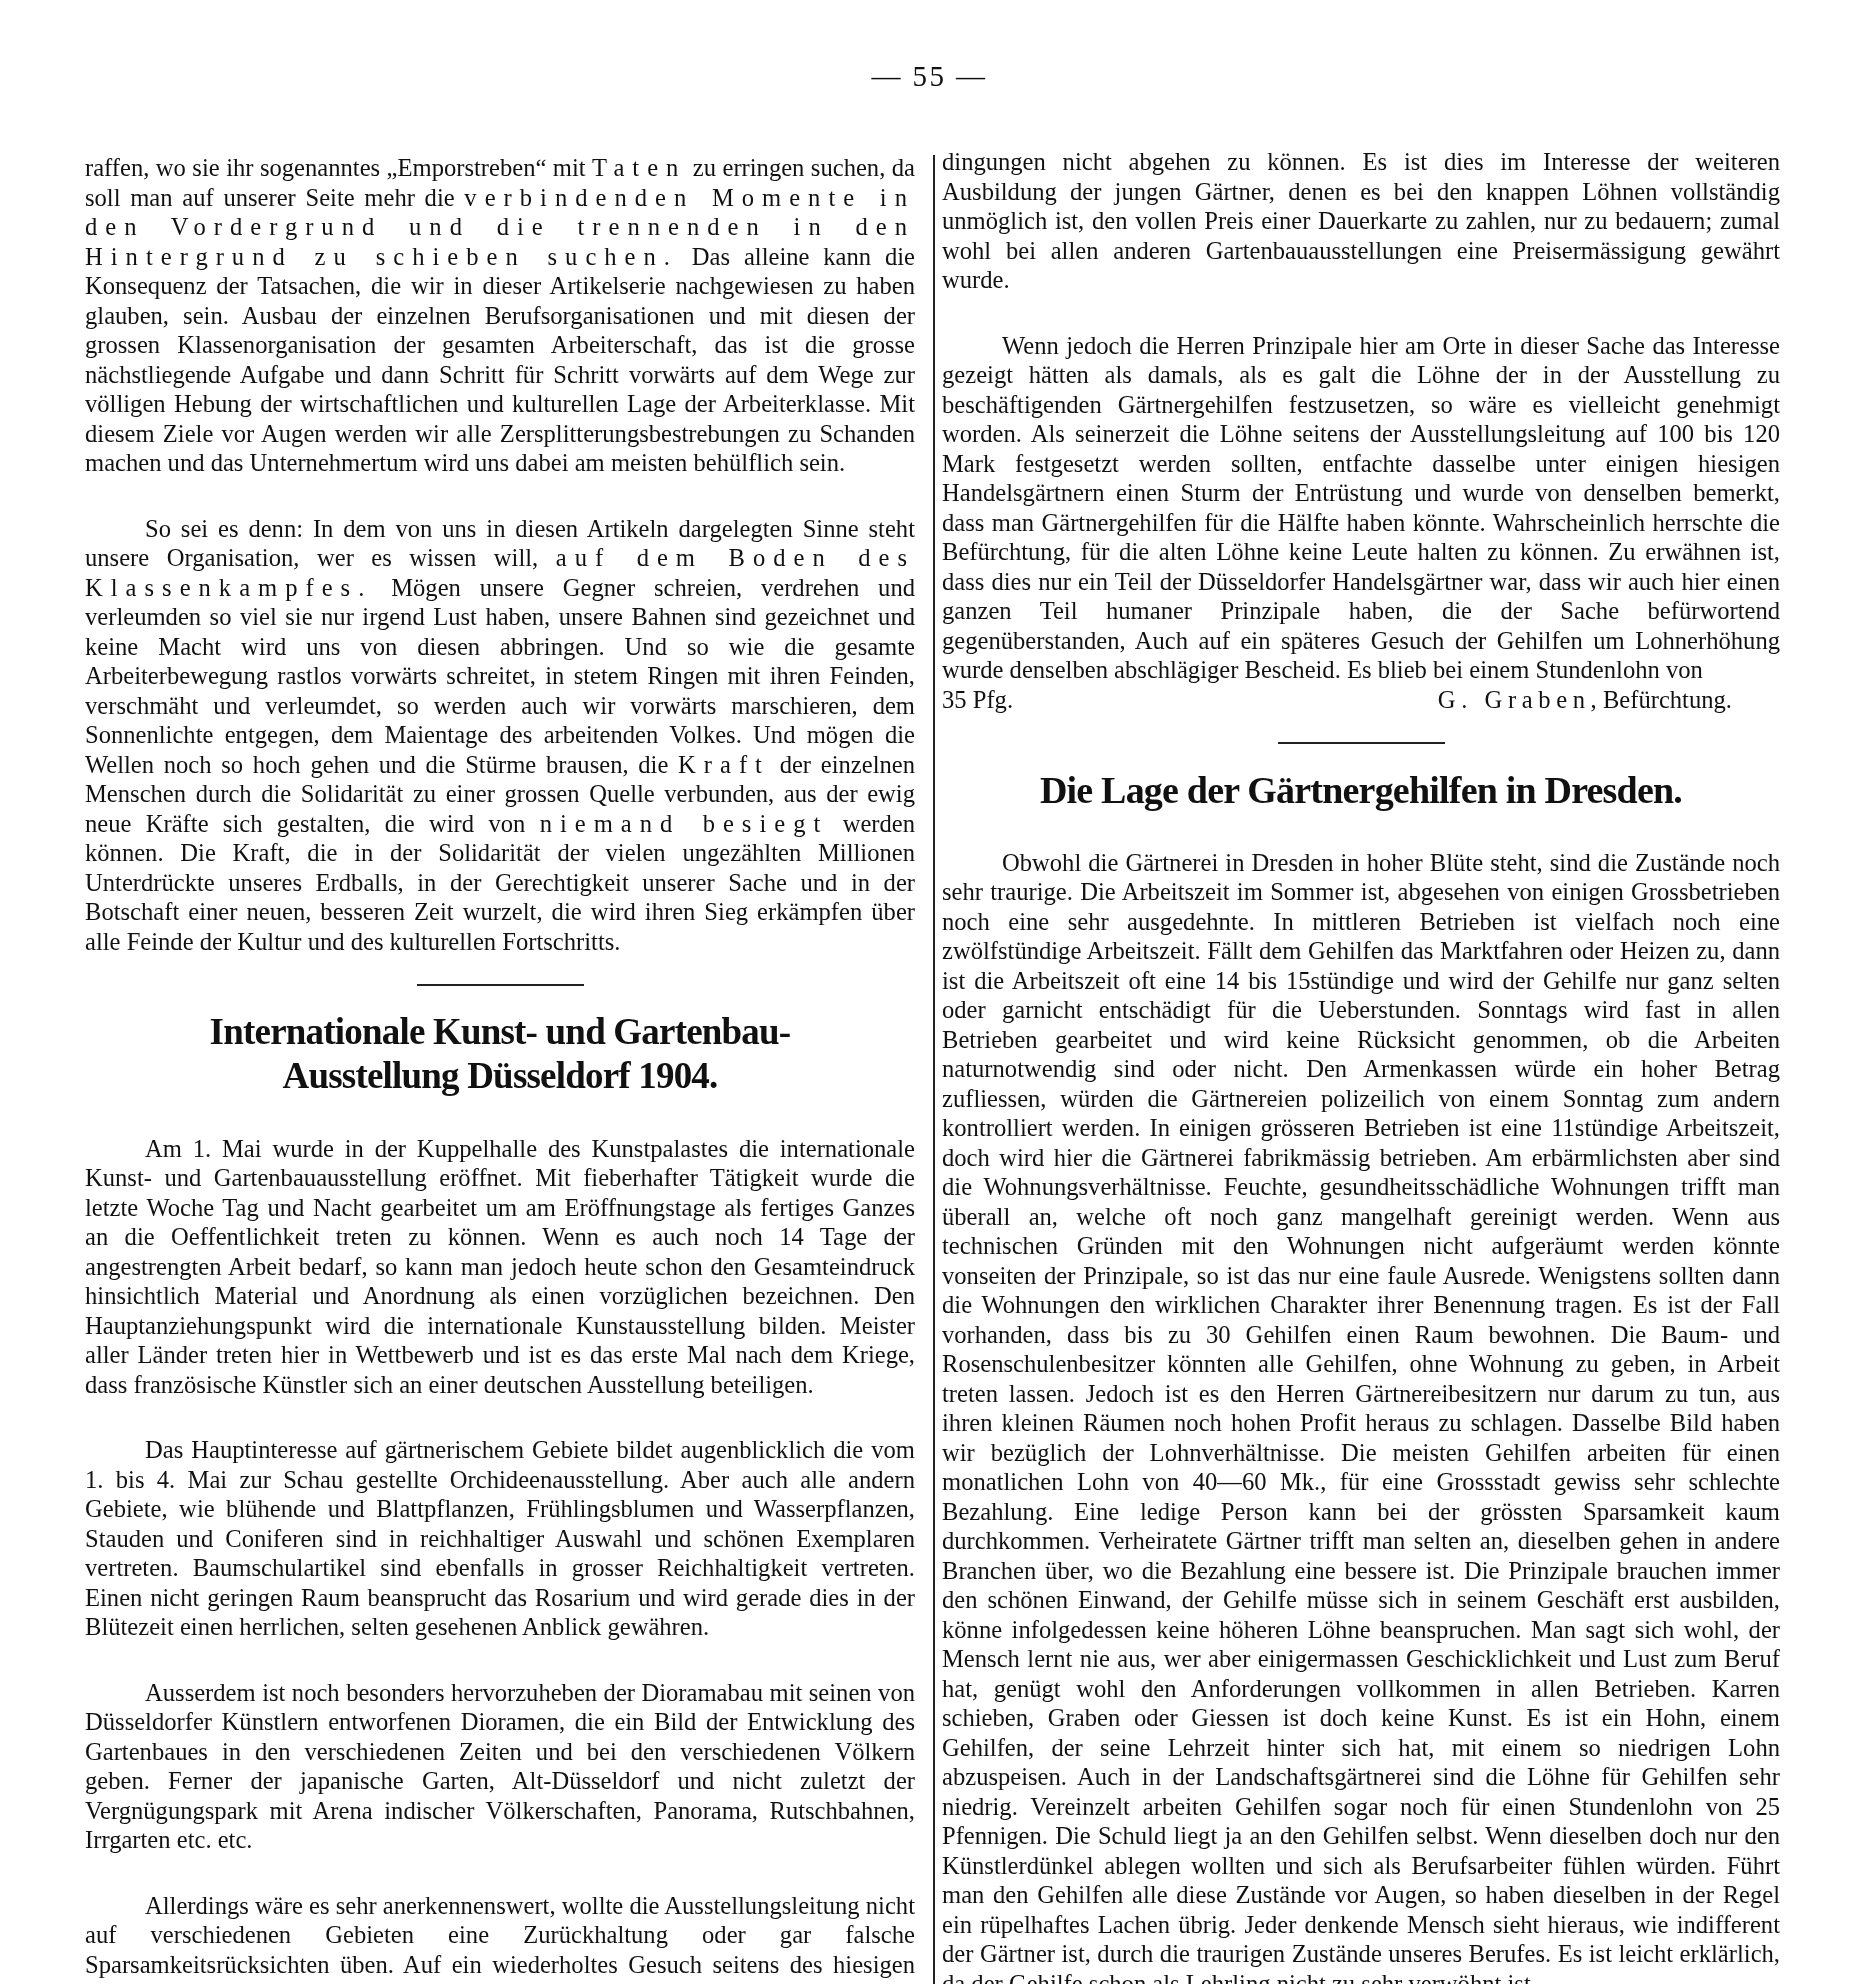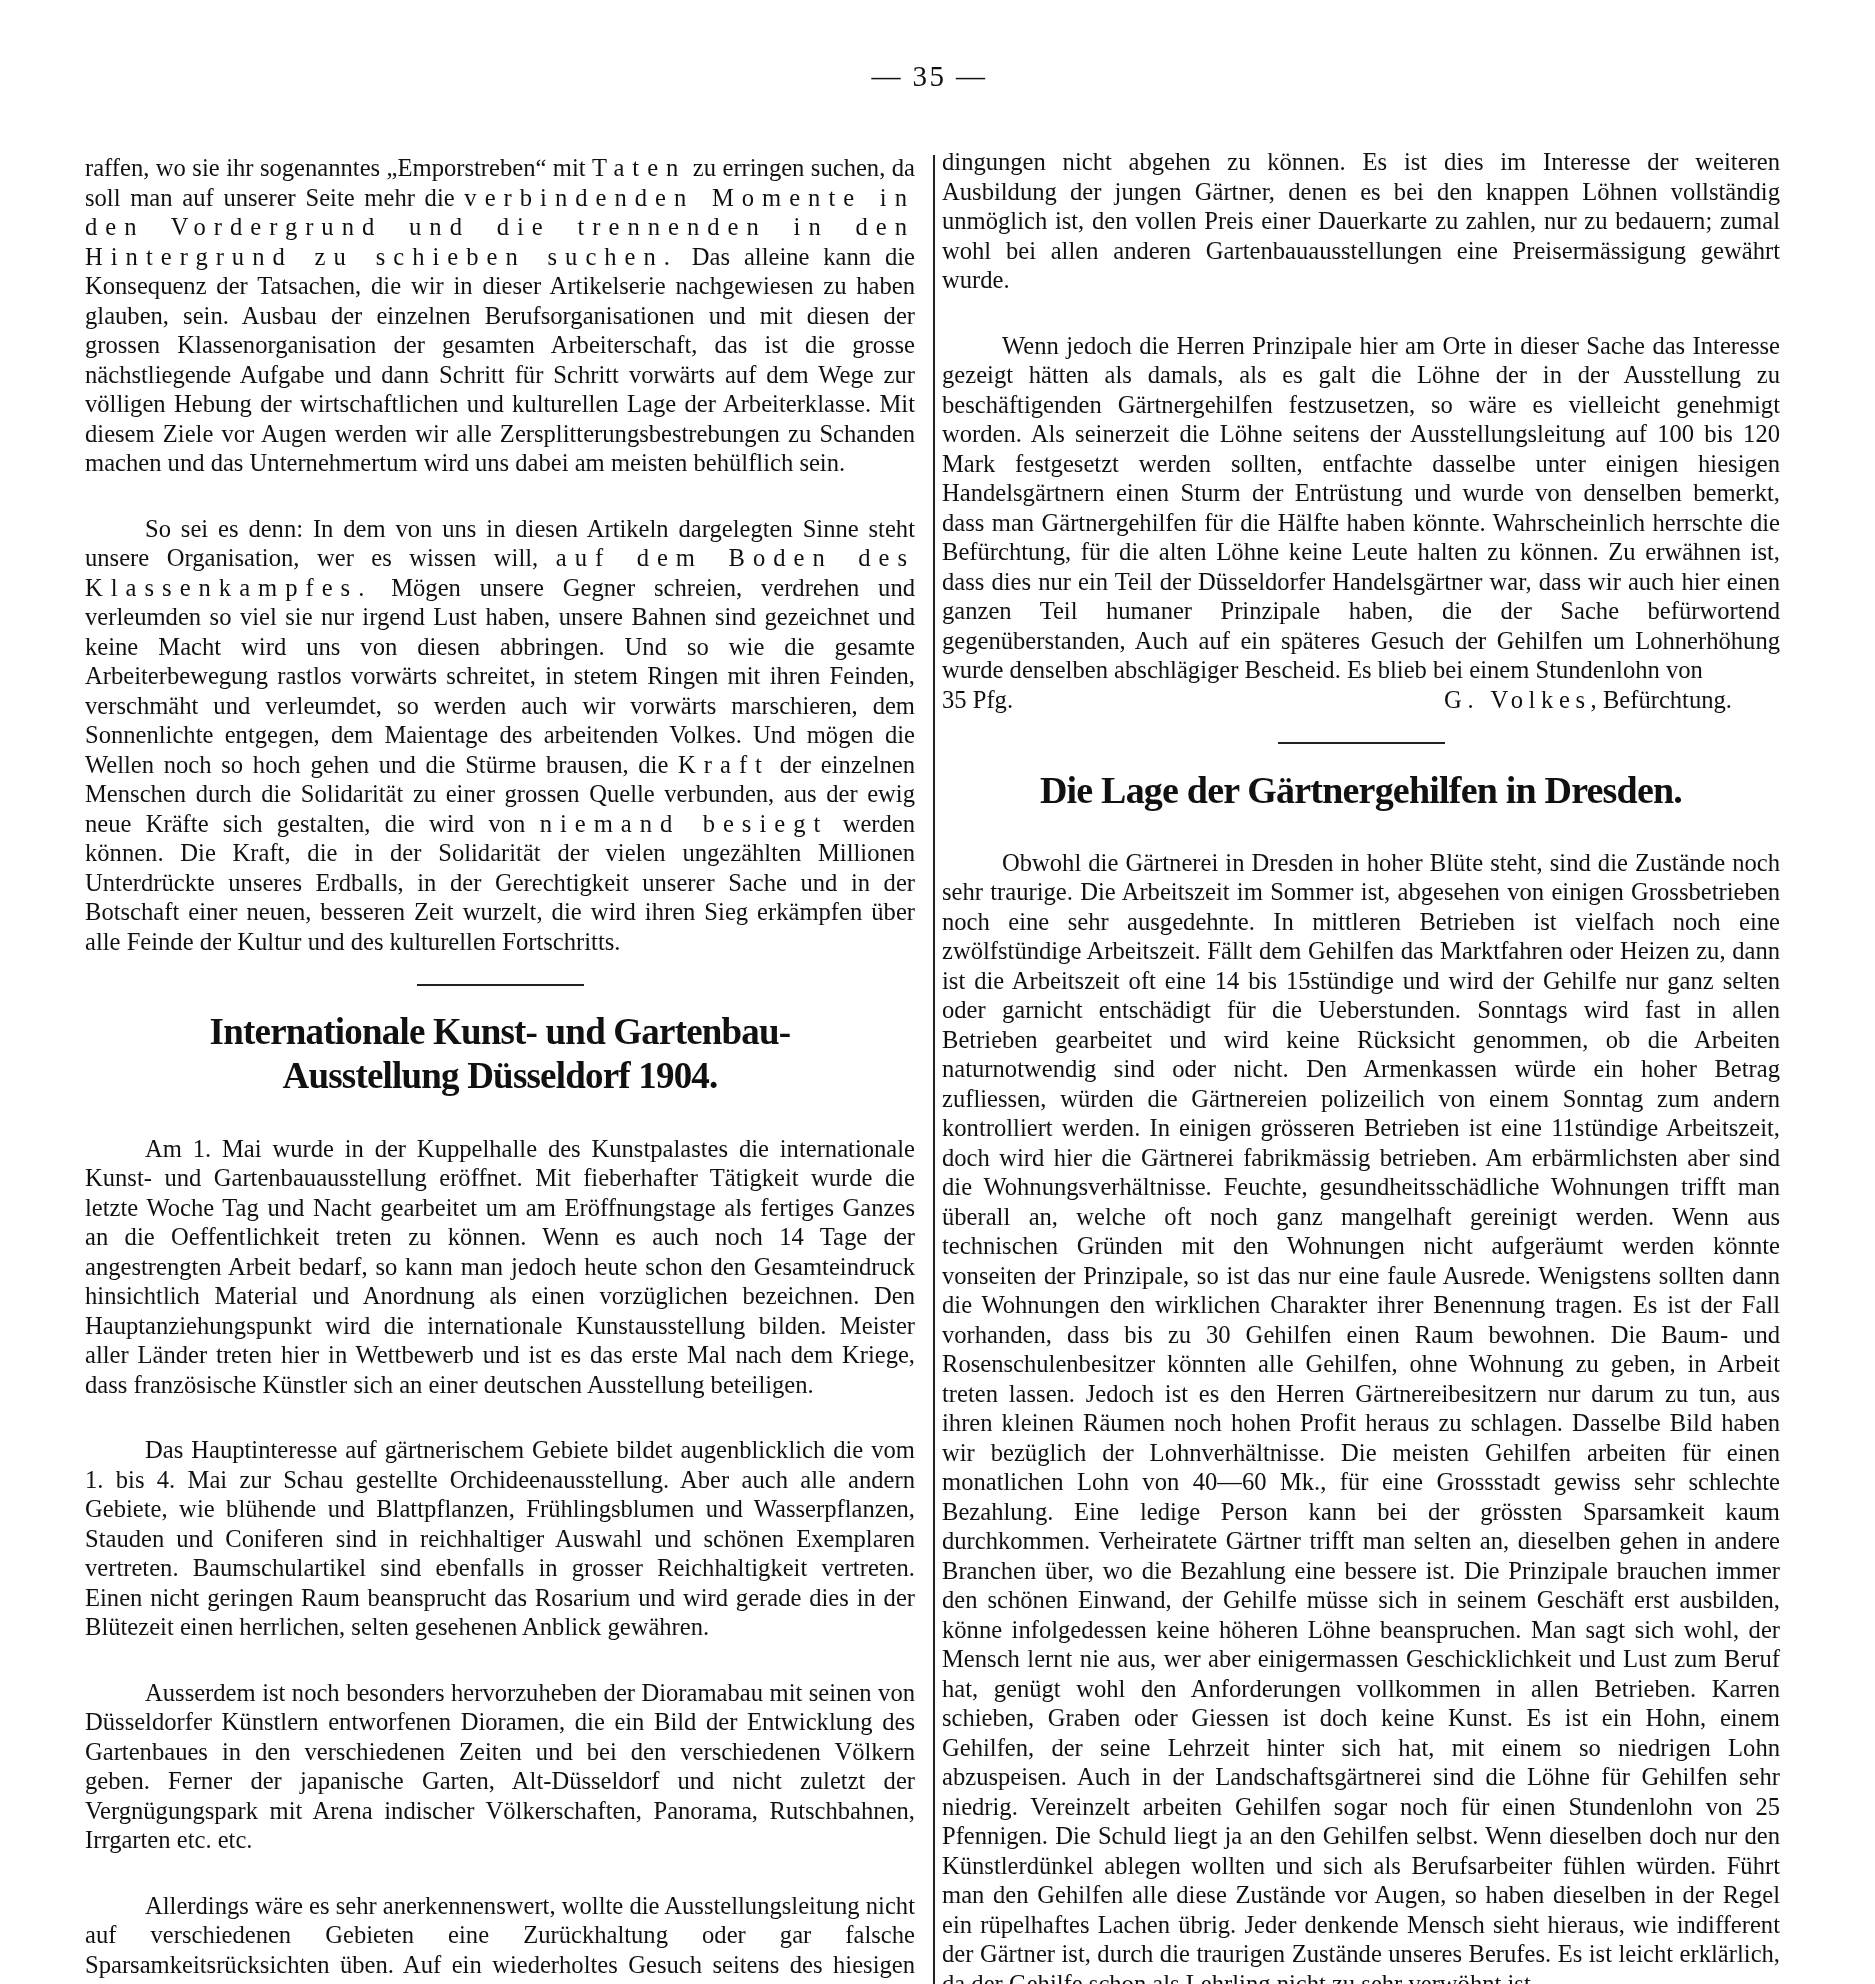--- a/index.html
+++ b/index.html
@@ -19,21 +19,21 @@
   h2 { font-family:Liberation Serif, serif; font-weight:bold; font-size:37px;
     line-height:44px; text-align:center; margin:0 0 11px 0; letter-spacing:-0.8px; }
   .sig { display:flex; justify-content:space-between; }
   .sig .name { letter-spacing:5.6px; }
 </style>
 </head>
 <body>
 
 <div class="page">
 
-  <div class="pagenum">— 35 —</div>
+  <div class="pagenum">— 55 —</div>
 
   <div class="rule"></div>
 
   <div class="col col-left">
     <p><span>raffen, wo sie ihr sogenanntes „Emporstreben“ mit </span><span class="spaced">Taten</span><span> zu erringen suchen, da soll man auf unserer Seite mehr die </span><span class="spaced">verbindenden Momente in den Vordergrund und die trennenden in den Hintergrund zu schieben suchen.</span><span> Das alleine kann die Konsequenz der Tatsachen, die wir in dieser Artikelserie nachgewiesen zu haben glauben, sein. Ausbau der einzelnen Berufsorganisationen und mit diesen der grossen Klassenorganisation der gesamten Arbeiterschaft, das ist die grosse nächstliegende Aufgabe und dann Schritt für Schritt vorwärts auf dem Wege zur völligen Hebung der wirtschaftlichen und kulturellen Lage der Arbeiterklasse. Mit diesem Ziele vor Augen werden wir alle Zersplitterungsbestrebungen zu Schanden machen und das Unternehmertum wird uns dabei am meisten behülflich sein.</span></p>
 
     <p class="ind"><span>So sei es denn: In dem von uns in diesen Artikeln dargelegten Sinne steht unsere Organisation, wer es wissen will, </span><span class="spaced">auf dem Boden des Klassenkampfes.</span><span> Mögen unsere Gegner schreien, verdrehen und verleumden so viel sie nur irgend Lust haben, unsere Bahnen sind gezeichnet und keine Macht wird uns von diesen abbringen. Und so wie die gesamte Arbeiterbewegung rastlos vorwärts schreitet, in stetem Ringen mit ihren Feinden, verschmäht und verleumdet, so werden auch wir vorwärts marschieren, dem Sonnenlichte entgegen, dem Maientage des arbeitenden Volkes. Und mögen die Wellen noch so hoch gehen und die Stürme brausen, die </span><span class="spaced">Kraft</span><span> der einzelnen Menschen durch die Solidarität zu einer grossen Quelle verbunden, aus der ewig neue Kräfte sich gestalten, die wird von </span><span class="spaced">niemand besiegt</span><span> werden können. Die Kraft, die in der Solidarität der vielen ungezählten Millionen Unterdrückte unseres Erdballs, in der Gerechtigkeit unserer Sache und in der Botschaft einer neuen, besseren Zeit wurzelt, die wird ihren Sieg erkämpfen über alle Feinde der Kultur und des kulturellen Fortschritts.</span></p>
 
     <div class="sep"></div>
 
@@ -43,21 +43,21 @@
     <p class="ind">Das Hauptinteresse auf gärtnerischem Gebiete bildet augenblicklich die vom 1. bis 4. Mai zur Schau gestellte Orchideenausstellung. Aber auch alle andern Gebiete, wie blühende und Blattpflanzen, Frühlingsblumen und Wasserpflanzen, Stauden und Coniferen sind in reichhaltiger Auswahl und schönen Exemplaren vertreten. Baumschulartikel sind ebenfalls in grosser Reichhaltigkeit vertreten. Einen nicht geringen Raum beansprucht das Rosarium und wird gerade dies in der Blütezeit einen herrlichen, selten gesehenen Anblick gewähren.</p>
     <p class="ind">Ausserdem ist noch besonders hervorzuheben der Dioramabau mit seinen von Düsseldorfer Künstlern entworfenen Dioramen, die ein Bild der Entwicklung des Gartenbaues in den verschiedenen Zeiten und bei den verschiedenen Völkern geben. Ferner der japanische Garten, Alt-Düsseldorf und nicht zuletzt der Vergnügungspark mit Arena indischer Völkerschaften, Panorama, Rutschbahnen, Irrgarten etc. etc.</p>
     <p class="ind">Allerdings wäre es sehr anerkennenswert, wollte die Ausstellungsleitung nicht auf verschiedenen Gebieten eine Zurückhaltung oder gar falsche Sparsamkeitsrücksichten üben. Auf ein wiederholtes Gesuch seitens des hiesigen Zweigvereins um Preisermässigung der Dauerkarten für arbeitnehmende, am Orte wohnende Gärtner, wurde uns nach langem Warten der Bescheid, von den gesetzten Be-</p>
   </div>
 
   <div class="col col-right">
     <p>dingungen nicht abgehen zu können. Es ist dies im Interesse der weiteren Ausbildung der jungen Gärtner, denen es bei den knappen Löhnen vollständig unmöglich ist, den vollen Preis einer Dauerkarte zu zahlen, nur zu bedauern; zumal wohl bei allen anderen Gartenbauausstellungen eine Preisermässigung gewährt wurde.</p>
     <p class="ind">Wenn jedoch die Herren Prinzipale hier am Orte in dieser Sache das Interesse gezeigt hätten als damals, als es galt die Löhne der in der Ausstellung zu beschäftigenden Gärtnergehilfen festzusetzen, so wäre es vielleicht genehmigt worden. Als seinerzeit die Löhne seitens der Ausstellungsleitung auf 100 bis 120 Mark festgesetzt werden sollten, entfachte dasselbe unter einigen hiesigen Handelsgärtnern einen Sturm der Entrüstung und wurde von denselben bemerkt, dass man Gärtnergehilfen für die Hälfte haben könnte. Wahrscheinlich herrschte die Befürchtung, für die alten Löhne keine Leute halten zu können. Zu erwähnen ist, dass dies nur ein Teil der Düsseldorfer Handelsgärtner war, dass wir auch hier einen ganzen Teil humaner Prinzipale haben, die der Sache befürwortend gegenüberstanden, Auch auf ein späteres Gesuch der Gehilfen um Lohnerhöhung wurde denselben abschlägiger Bescheid. Es blieb bei einem Stundenlohn von</p>
     <div class="sig">
       <span>35 Pfg.</span>
-      <span style="padding-right:48px;"><span class="name">G. Volkes</span><span>, Befürchtung.</span></span>
+      <span style="padding-right:48px;"><span class="name">G. Graben</span><span>, Befürchtung.</span></span>
     </div>
 
     <div class="sep"></div>
 
     <h2 style="font-size:38px;">Die Lage der Gärtnergehilfen in Dresden.</h2>
 
     <p class="ind">Obwohl die Gärtnerei in Dresden in hoher Blüte steht, sind die Zustände noch sehr traurige. Die Arbeitszeit im Sommer ist, abgesehen von einigen Grossbetrieben noch eine sehr ausgedehnte. In mittleren Betrieben ist vielfach noch eine zwölfstündige Arbeitszeit. Fällt dem Gehilfen das Marktfahren oder Heizen zu, dann ist die Arbeitszeit oft eine 14 bis 15stündige und wird der Gehilfe nur ganz selten oder garnicht entschädigt für die Ueberstunden. Sonntags wird fast in allen Betrieben gearbeitet und wird keine Rücksicht genommen, ob die Arbeiten naturnotwendig sind oder nicht. Den Armenkassen würde ein hoher Betrag zufliessen, würden die Gärtnereien polizeilich von einem Sonntag zum andern kontrolliert werden. In einigen grösseren Betrieben ist eine 11stündige Arbeitszeit, doch wird hier die Gärtnerei fabrikmässig betrieben. Am erbärmlichsten aber sind die Wohnungsverhältnisse. Feuchte, gesundheitsschädliche Wohnungen trifft man überall an, welche oft noch ganz mangelhaft gereinigt werden. Wenn aus technischen Gründen mit den Wohnungen nicht aufgeräumt werden könnte vonseiten der Prinzipale, so ist das nur eine faule Ausrede. Wenigstens sollten dann die Wohnungen den wirklichen Charakter ihrer Benennung tragen. Es ist der Fall vorhanden, dass bis zu 30 Gehilfen einen Raum bewohnen. Die Baum- und Rosenschulenbesitzer könnten alle Gehilfen, ohne Wohnung zu geben, in Arbeit treten lassen. Jedoch ist es den Herren Gärtnereibesitzern nur darum zu tun, aus ihren kleinen Räumen noch hohen Profit heraus zu schlagen. Dasselbe Bild haben wir bezüglich der Lohnverhältnisse. Die meisten Gehilfen arbeiten für einen monatlichen Lohn von 40—60 Mk., für eine Grossstadt gewiss sehr schlechte Bezahlung. Eine ledige Person kann bei der grössten Sparsamkeit kaum durchkommen. Verheiratete Gärtner trifft man selten an, dieselben gehen in andere Branchen über, wo die Bezahlung eine bessere ist. Die Prinzipale brauchen immer den schönen Einwand, der Gehilfe müsse sich in seinem Geschäft erst ausbilden, könne infolgedessen keine höheren Löhne beanspruchen. Man sagt sich wohl, der Mensch lernt nie aus, wer aber einigermassen Geschicklichkeit und Lust zum Beruf hat, genügt wohl den Anforderungen vollkommen in allen Betrieben. Karren schieben, Graben oder Giessen ist doch keine Kunst. Es ist ein Hohn, einem Gehilfen, der seine Lehrzeit hinter sich hat, mit einem so niedrigen Lohn abzuspeisen. Auch in der Landschaftsgärtnerei sind die Löhne für Gehilfen sehr niedrig. Vereinzelt arbeiten Gehilfen sogar noch für einen Stundenlohn von 25 Pfennigen. Die Schuld liegt ja an den Gehilfen selbst. Wenn dieselben doch nur den Künstlerdünkel ablegen wollten und sich als Berufsarbeiter fühlen würden. Führt man den Gehilfen alle diese Zustände vor Augen, so haben dieselben in der Regel ein rüpelhaftes Lachen übrig. Jeder denkende Mensch sieht hieraus, wie indifferent der Gärtner ist, durch die traurigen Zustände unseres Berufes. Es ist leicht erklärlich, da der Gehilfe schon als Lehrling nicht zu sehr verwöhnt ist.</p>
     <p class="ind">Die Dresdener Gehilfen haben sich wenig bemüht, gegen derartige Zustände Front zu machen, haben vielmehr die Prinzipale schalten und walten lassen, wie es Ihnen beliebte. Fanden sich verständige Gehilfen darunter und traten über zur Organisation, dann wurden dieselben unterdrückt und verhöhnt von gewissenlosen Elementen, die schliesslich unter</p>
   </div>
 

